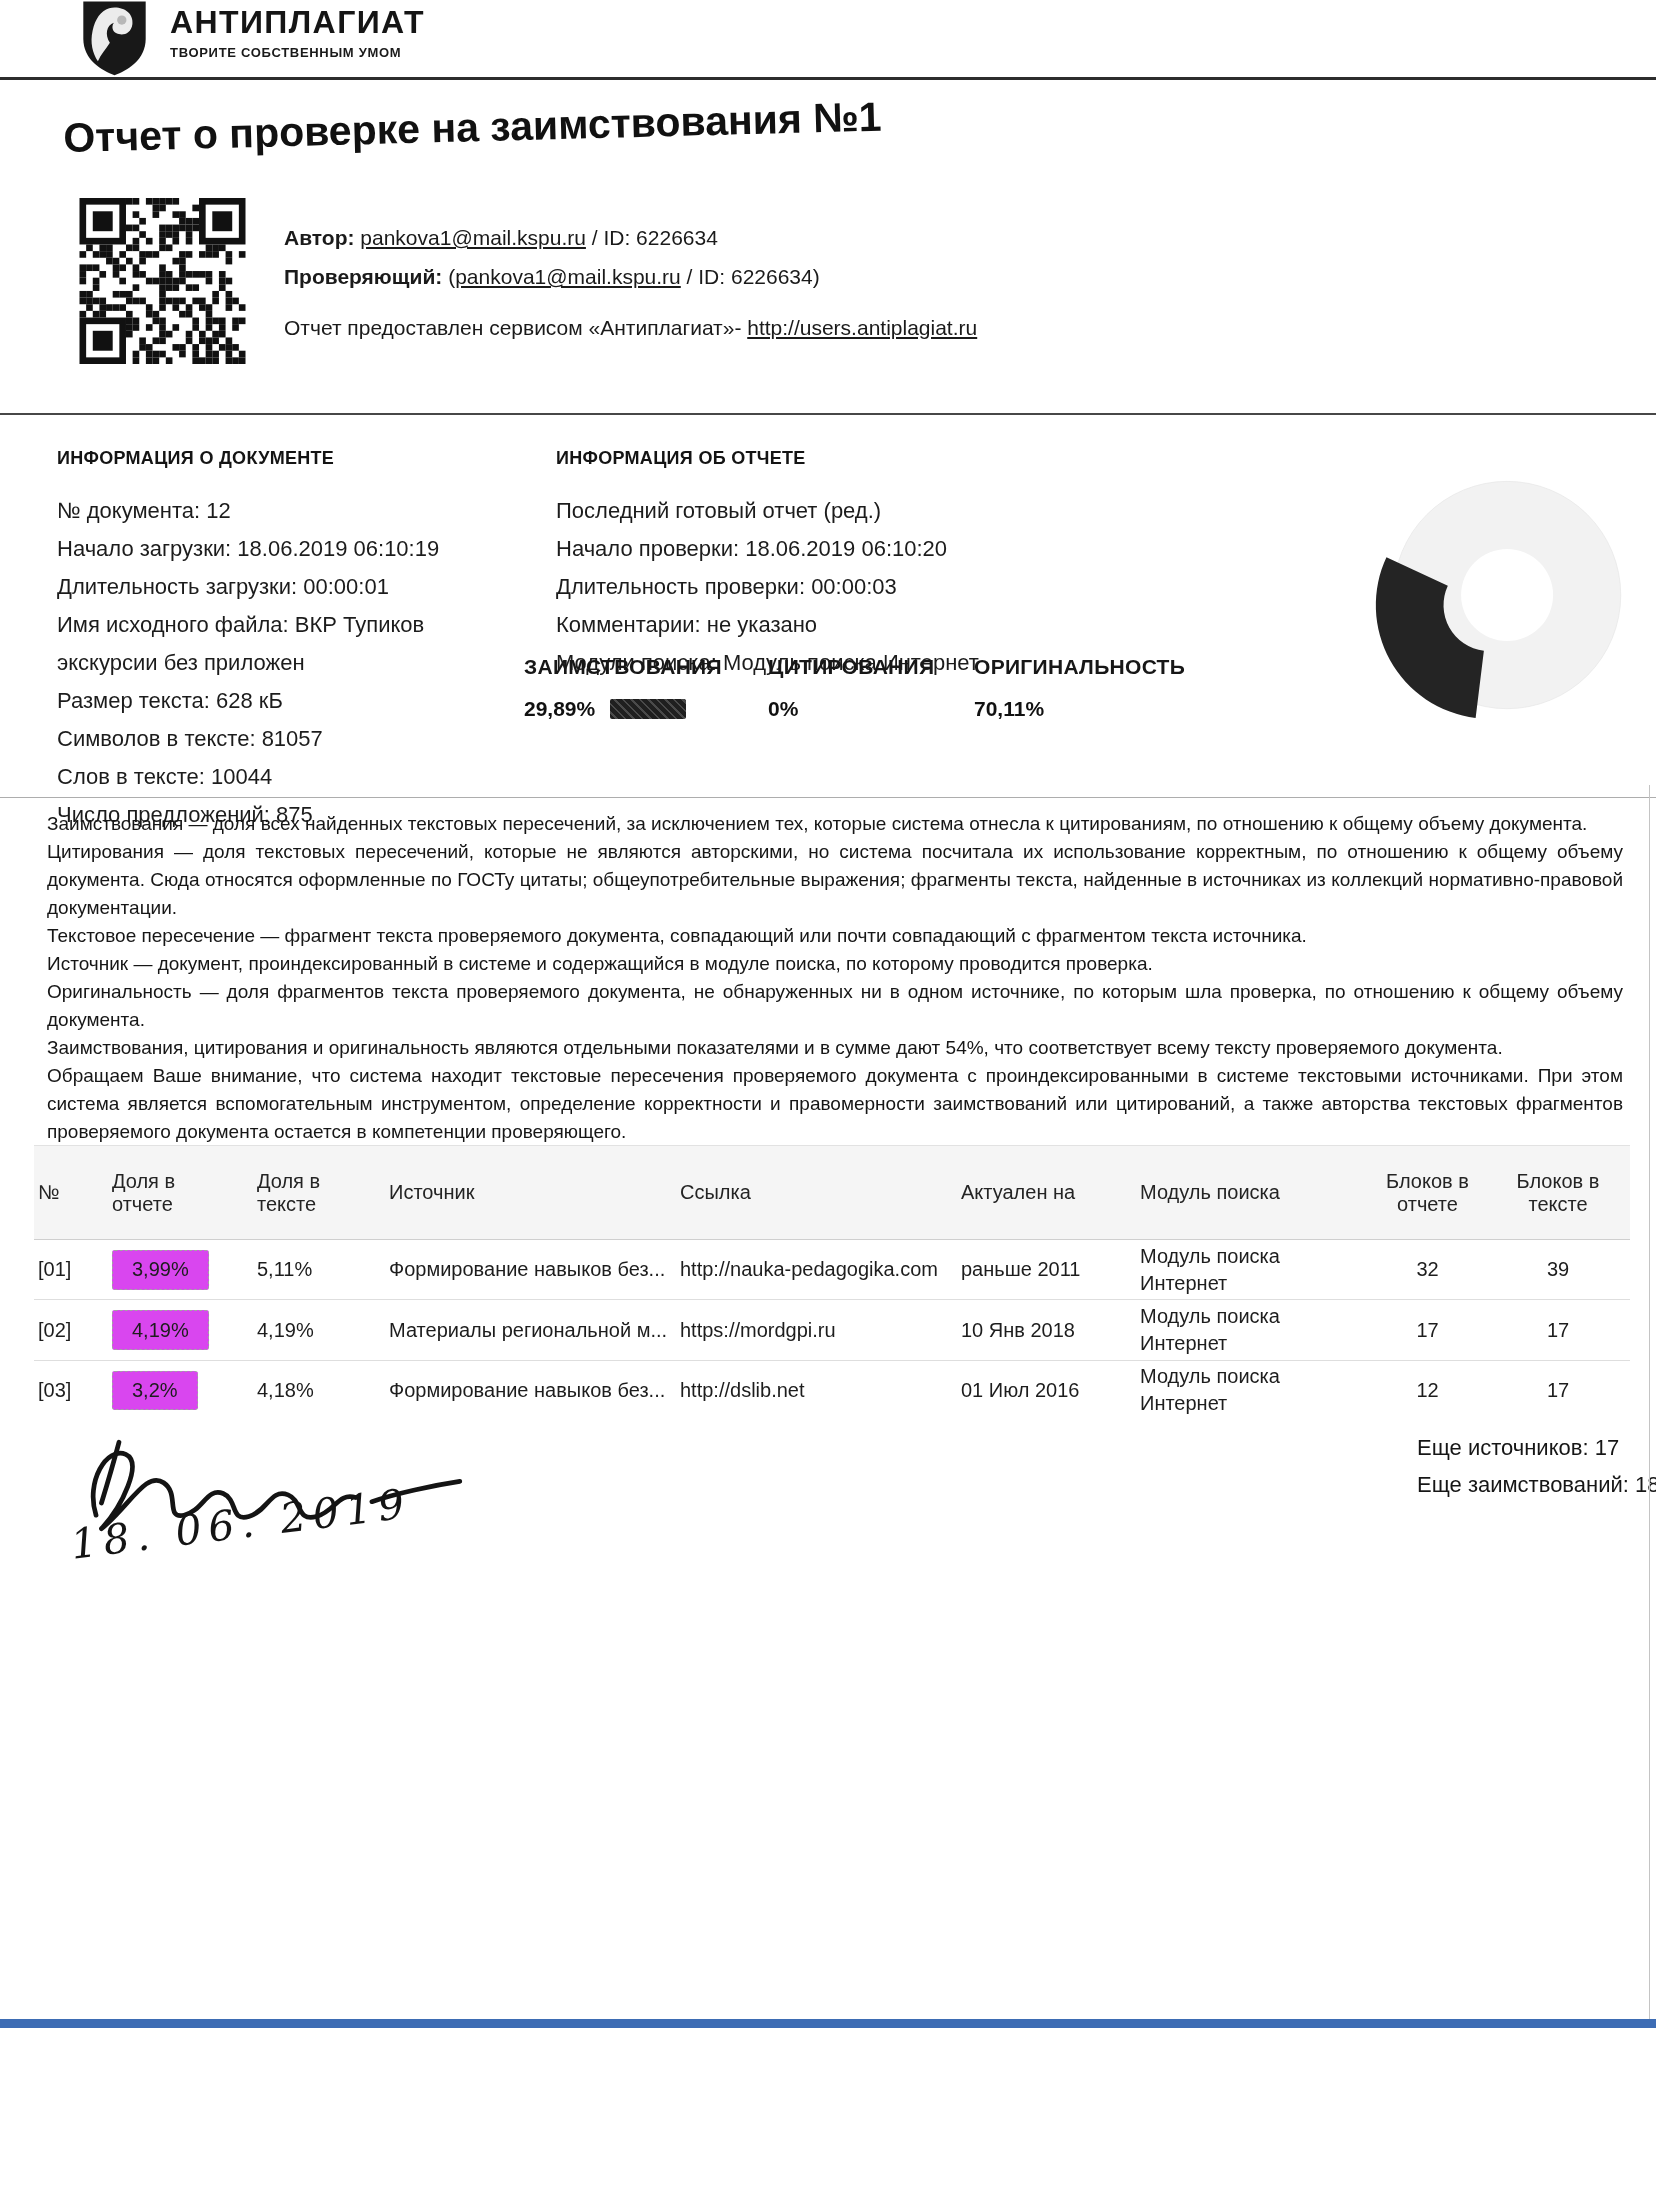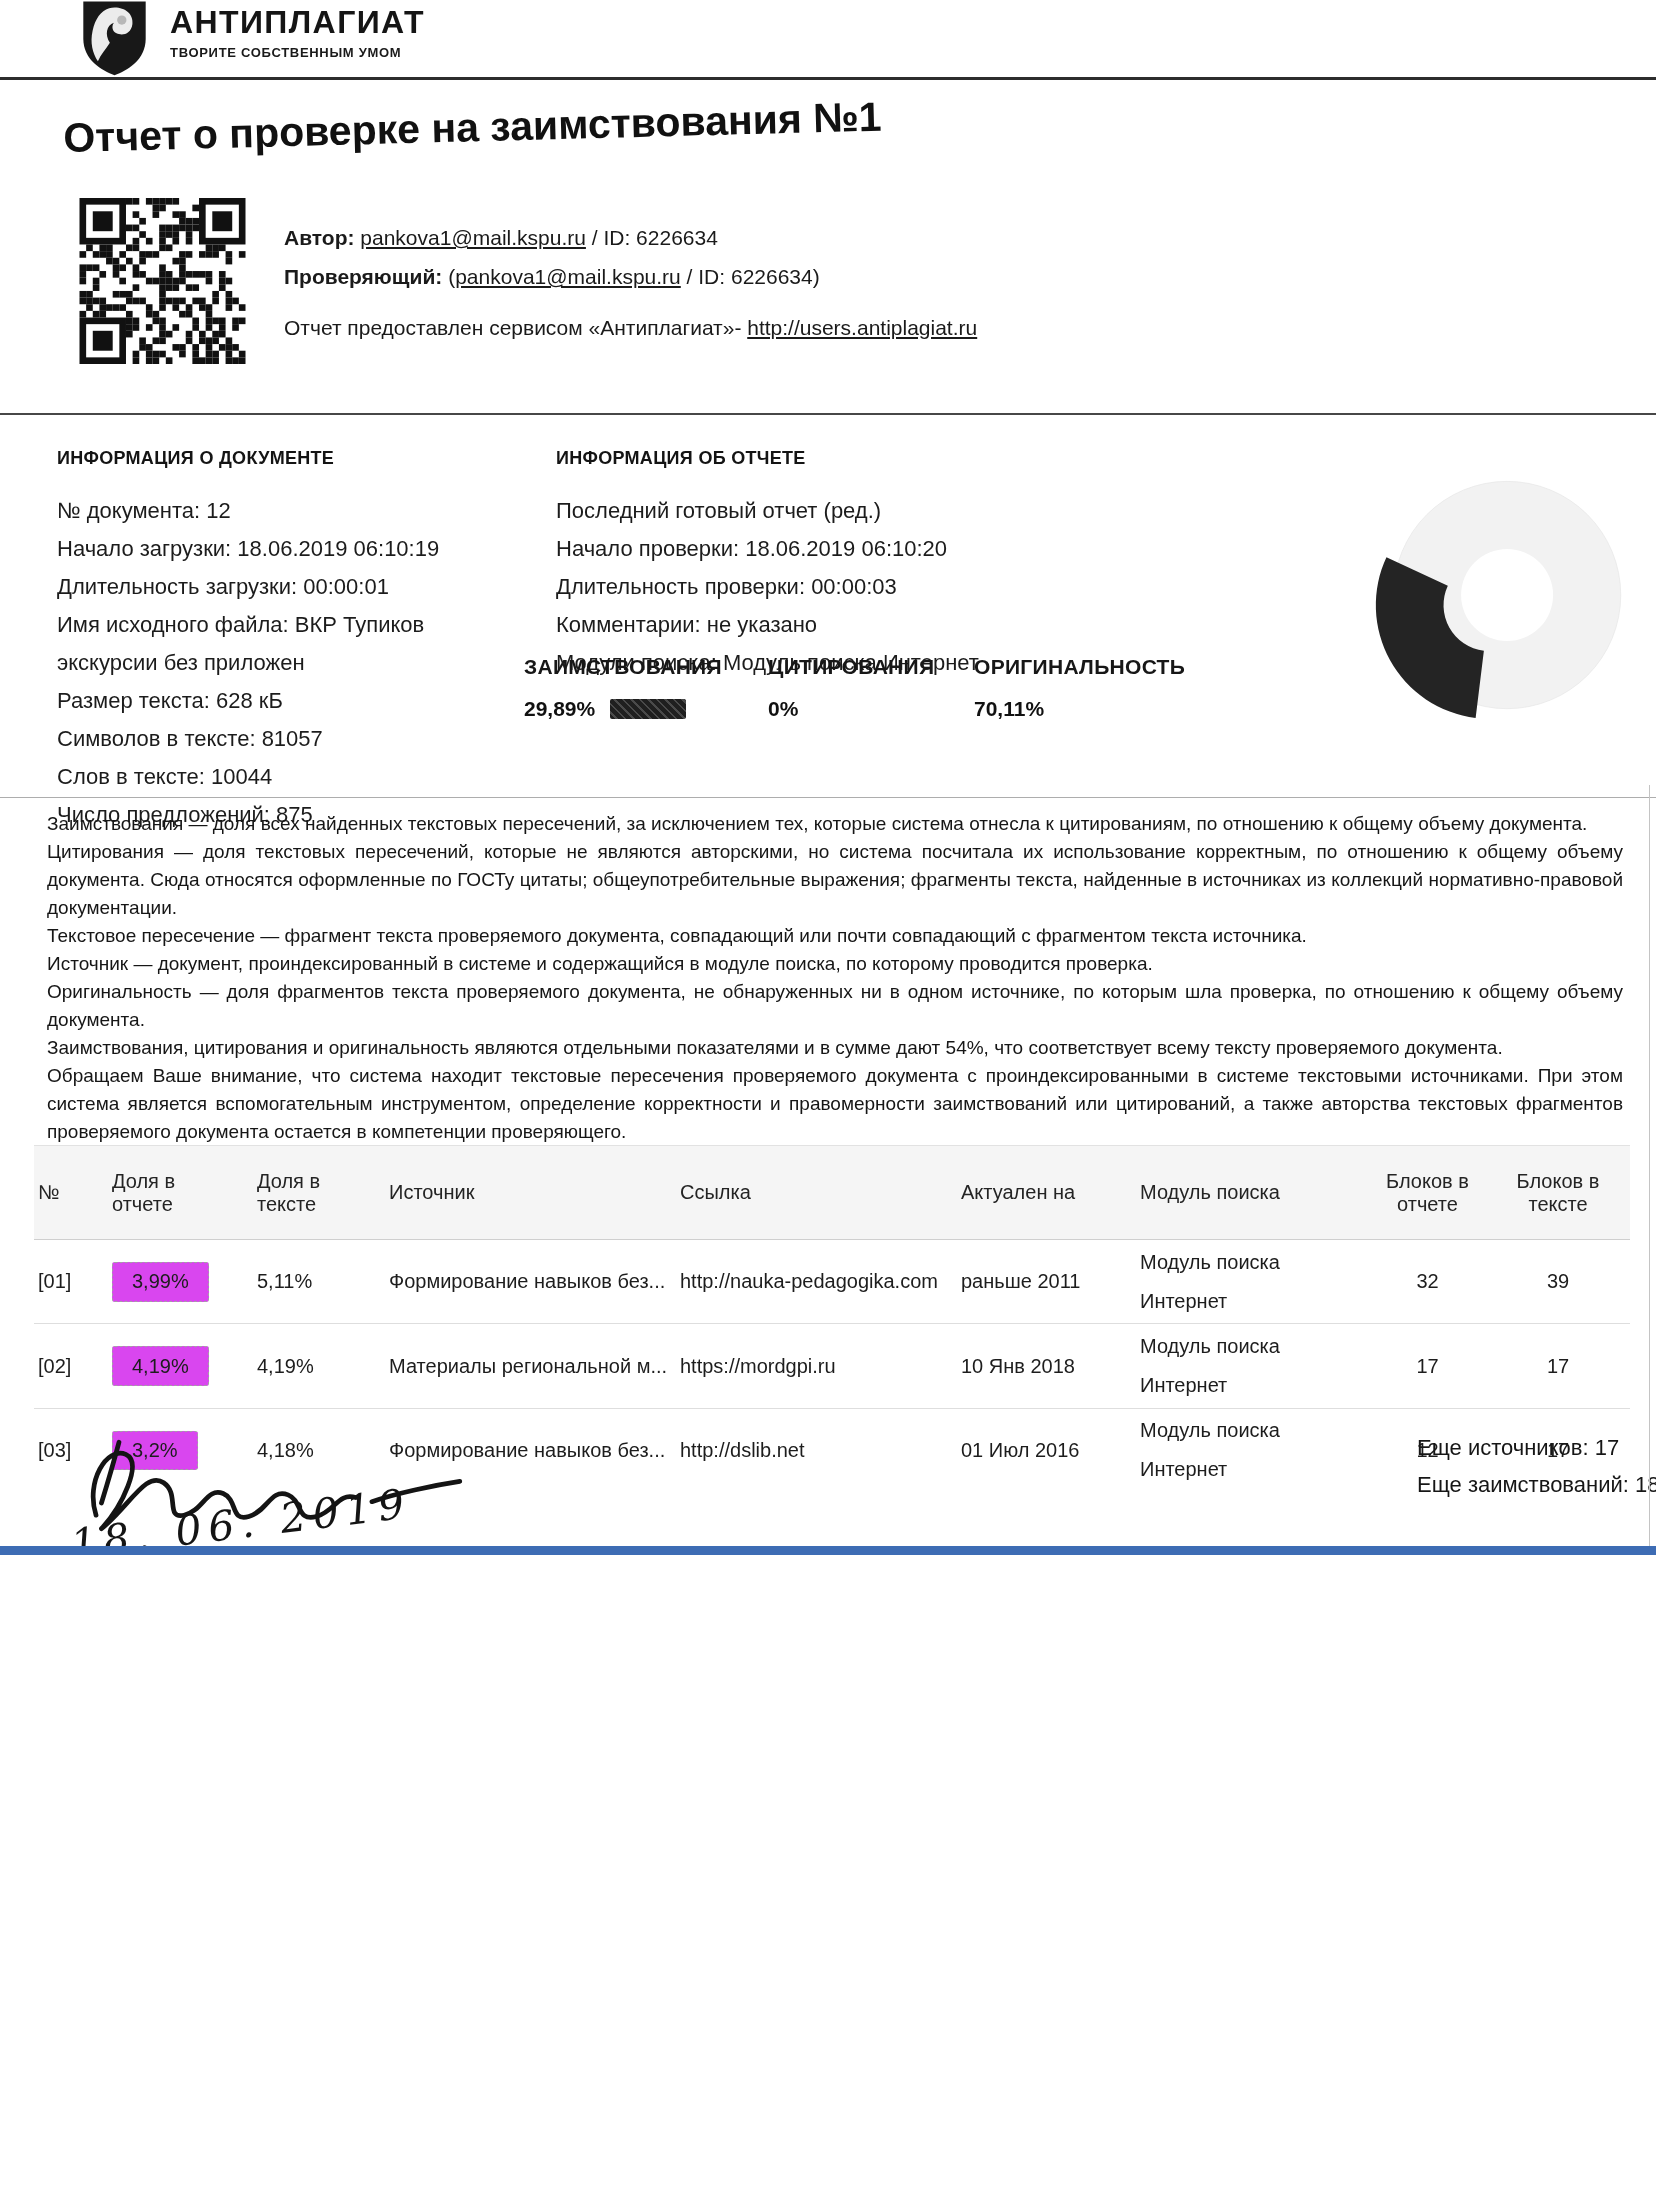--- a/index.html
+++ b/index.html
@@ -1,19 +1,19 @@
 <!DOCTYPE html>
 <html style="font-size:10.8px"><head>
 <meta charset="utf-8">
 <style>
   html,body{margin:0;padding:0;background:#ffffff;}
   .page{
     position:relative;
     width:1657px;
-    height:1555px;
+    height:2028px;
     background:#ffffff;
     font-family:"Liberation Sans","DejaVu Sans",sans-serif;
     color:#1b1b1b;
     overflow:hidden;
   }
   
   .logo-wrap{position:absolute;left:78px;top:0px;display:flex;align-items:flex-start;}
   .logo-shield{width:73px;height:76px;}
   .brand-block{margin-left:19px;margin-top:4px;}
   .brand-name{font-size:32px;font-weight:bold;letter-spacing:1.4px;color:#151515;}
@@ -57,21 +57,21 @@
   .defs p{margin:0;}
   
   .tbl{position:absolute;left:34px;top:1145px;width:1596px;font-size:20px;color:#1d1d1d;}
   .trow{display:grid;grid-template-columns:74px 145px 132px 291px 281px 179px 227px 129px 132px;align-items:center;}
   .thead{min-height:93px;background:#f5f5f5;border-top:0.7px solid #e2e2e2;border-bottom:0.7px solid #cfcfcf;color:#242424;}
   .tbody-row{min-height:52px;border-bottom:0.7px solid #dedede;}
   .tcell{padding:2.7px 4px;}
   .c-center{text-align:center;}
   .share-box{display:inline-block;border:1.4px dashed #a3a3a3;border-radius:2.7px;padding:7.4px 19px;background:#d946ef;}
   .c-link{text-decoration:none;color:#1d1d1d;}
-  .module-cell{line-height:39px;}
+  .module-cell{line-height:27px;}
   
   .more-notes{position:absolute;left:1417px;top:1429px;width:244px;font-size:22px;line-height:37px;white-space:nowrap;overflow:hidden;color:#161616;}
   
   .sign-svg{position:absolute;left:54px;top:1407px;}
   .sign-date{
     position:absolute;left:68px;top:1521px;
     font-family:"DejaVu Serif","Liberation Serif",serif;
     font-style:italic;font-size:41px;letter-spacing:6.8px;color:#141414;
     transform:rotate(-7deg);transform-origin:left top;
   }

